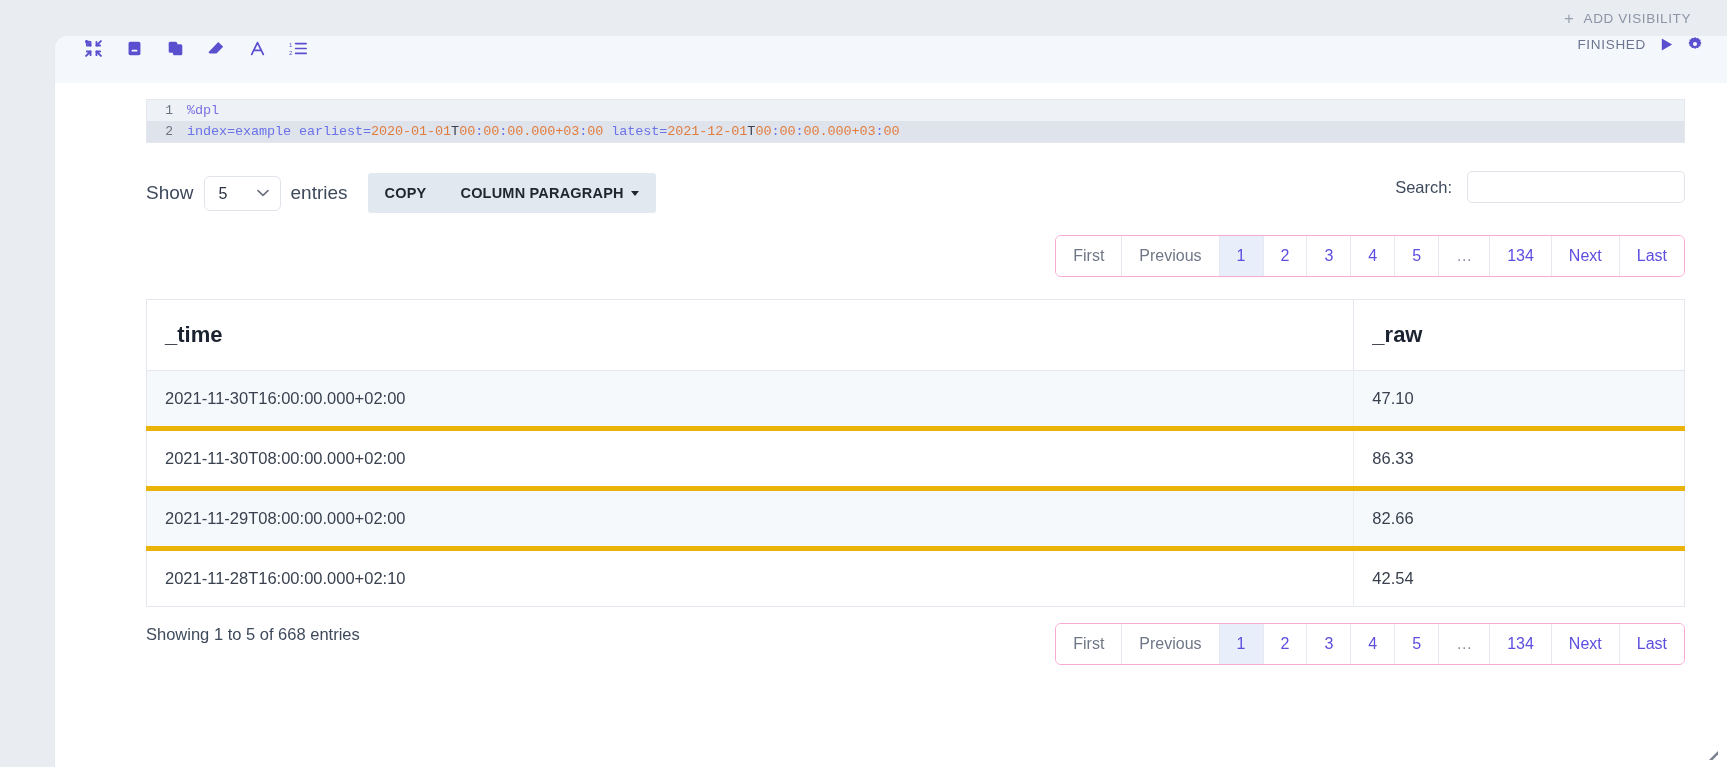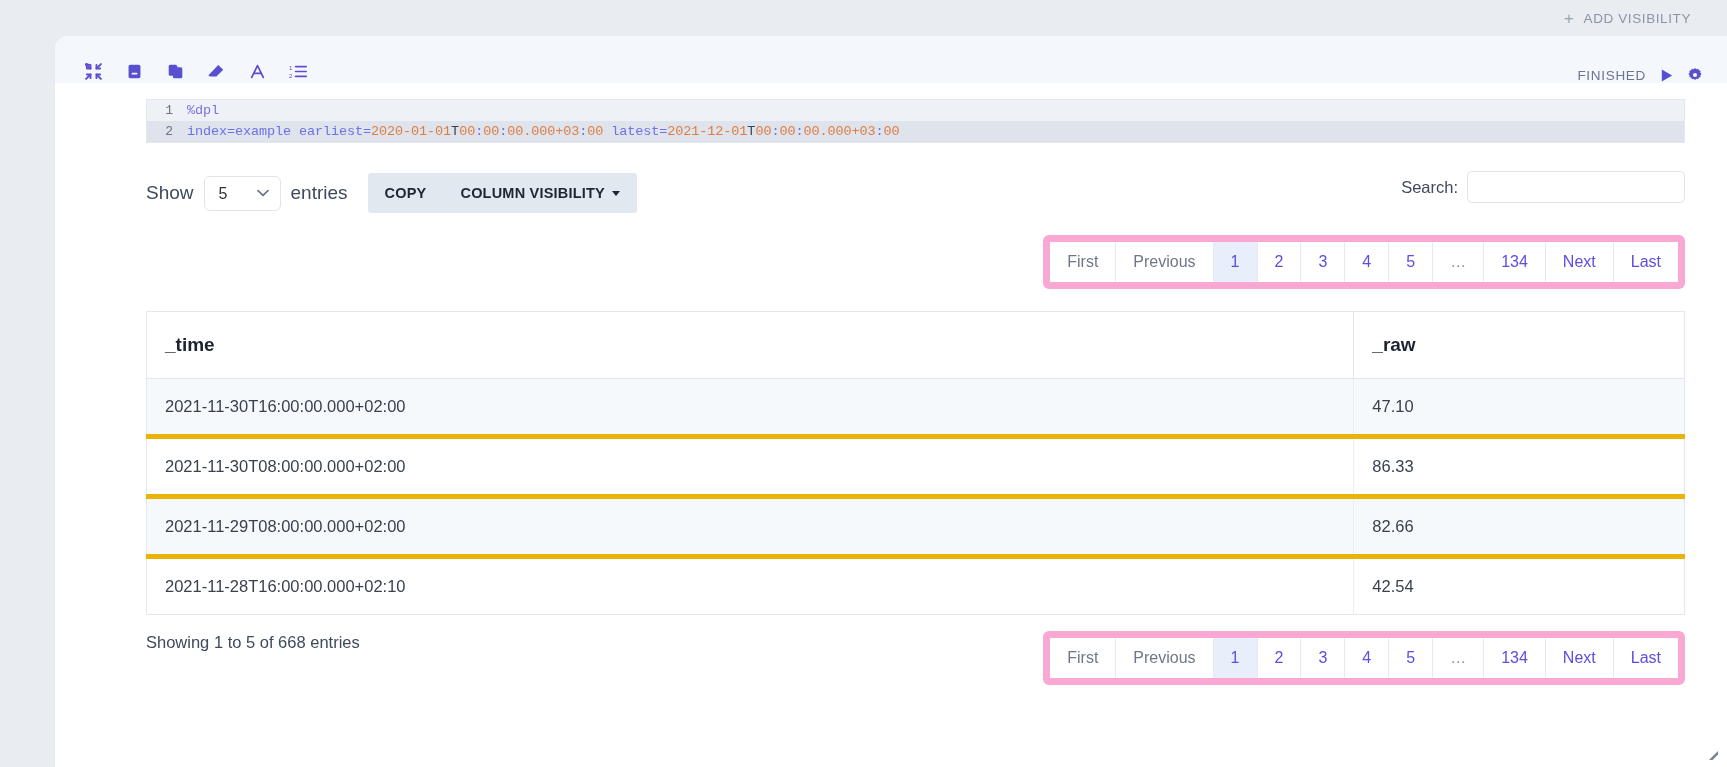--- a/index.html
+++ b/index.html
@@ -57,21 +57,21 @@
     border-top-right-radius: 0px;
     box-shadow: 0 1px 2px rgba(20,30,60,.05);
     overflow: hidden;
   }
 
   .toolbar {
     height: 47px;
     background: #f4f8fc;
     border-top-left-radius: 13px;
     display: flex;
-    align-items: flex-end;
+    align-items: flex-start;
     justify-content: space-between;
     padding: 0 24px 0 26px;
   }
   .tool-icons {
     display: flex;
     align-items: center;
     gap: 17px;
   }
   .tool-icons .ticon {
     width: 24px; height: 24px;
@@ -204,21 +204,21 @@
     border-top: 5px solid #1f2630;
     display: inline-block;
   }
 
   .search-wrap {
     position: absolute;
     right: 42px;
     top: 28px;
     display: flex;
     align-items: center;
-    gap: 9px;
+    gap: 15px;
   }
   .search-label {
     color: #3e4a5c;
     font-size: 16.5px;
   }
   .search-input {
     width: 218px;
     height: 32px;
     border: 1px solid #dfe3ea;
     border-radius: 5px;
@@ -231,21 +231,21 @@
 
   
   .pagination-row {
     display: flex;
     justify-content: flex-end;
     padding: 22px 42px 0 0;
   }
   .pagination-row.bottom { padding-top: 11px; }
   .pager {
     display: flex;
-    border: 7px solid #f9a8d4;
+    border: 1px solid #f9a8d4;
     border-radius: 6px;
     overflow: hidden;
     background: #fff;
   }
   .pager .pg {
     padding: 9px 17px;
     font-size: 16px;
     border-right: 1px solid #e6eaf0;
     cursor: pointer;
     color: #5d4ee0;
@@ -266,21 +266,21 @@
     padding: 22px 42px 0 91px;
   }
   table.dt {
     width: 100%;
     border-collapse: collapse;
     border: 1px solid #e4e8ee;
     table-layout: fixed;
   }
   table.dt th {
     text-align: left;
-    font-size: 19px;
+    font-size: 22px;
     font-weight: 700;
     color: #1b2230;
     padding: 22px 18px;
     background: #fff;
     border-bottom: 1px solid #e4e8ee;
   }
   table.dt th.col-time { width: 78.5%; border-right: 1px solid #e4e8ee; }
   table.dt td {
     font-size: 16.5px;
     color: #39414f;
@@ -431,21 +431,21 @@
             </svg>
         </span>
       </span>
       <span class="entries-label">entries</span>
 
       <div class="btn-group">
         <button class="dt-btn">
           <span>COPY</span>
         </button>
         <button class="dt-btn">
-          <span>COLUMN VISIBILITY</span>
+          <span>COLUMN PARAGRAPH</span>
           <span class="caret"></span>
         </button>
       </div>
 
       <div class="search-wrap">
         <span class="search-label">Search:</span>
         <input class="search-input" type="text" placeholder="" style="">
       </div>
     </div>
 

